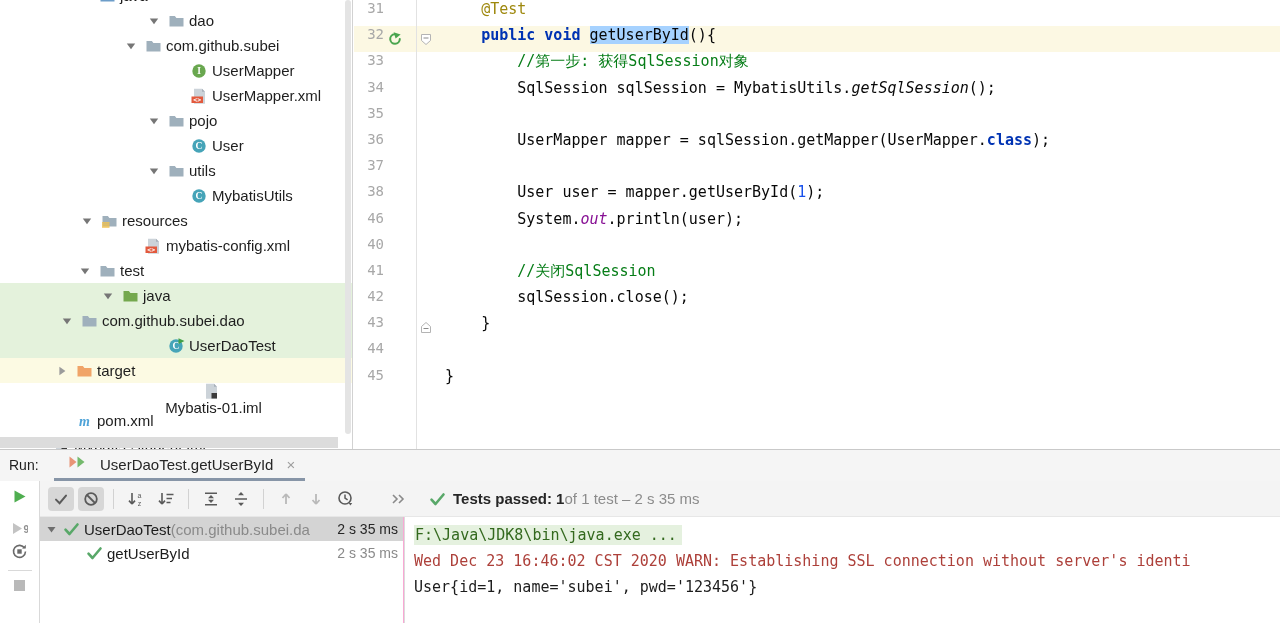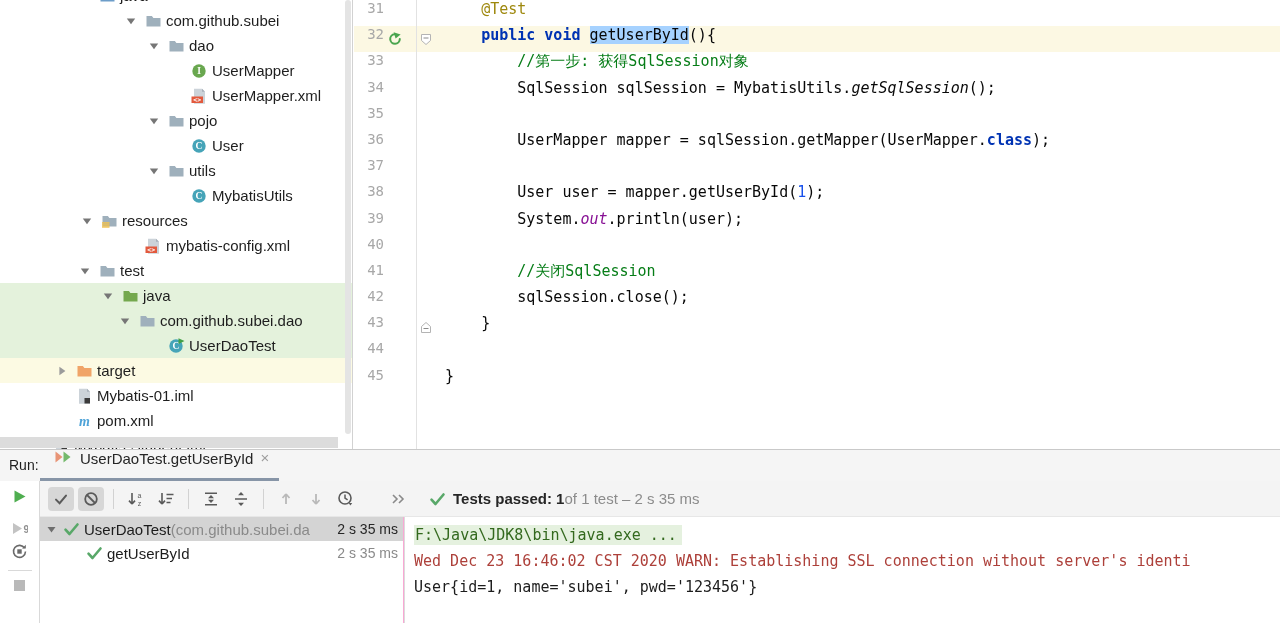--- a/index.html
+++ b/index.html
@@ -34,21 +34,21 @@
   .tk-num{color:#1750eb}
   .tk-field{color:#871094;font-style:italic}
   .tk-static{font-style:italic}
   .tk-sel{background:#a6d2ff}
 
   
   .bottom{position:absolute;left:0;top:449px;width:1280px;height:174px;background:#f9a8d4;
           border-top:1px solid #c9c9c9;box-sizing:border-box}
   .run-header{position:absolute;left:0;top:0;width:100%;height:31px;background:#f5f5f5}
   .run-label{position:absolute;left:9px;top:7px;font-size:14px;color:#1e1e1e}
-  .run-tab{position:absolute;left:40px;top:0;height:31px;display:flex;align-items:flex-start;gap:7px;
+  .run-tab{position:absolute;left:54px;top:0;height:31px;display:flex;align-items:center;gap:13px;
            padding:0 10px 0 14px;border-bottom:3px solid #8795a7;box-sizing:border-box}
   .run-tab-label{font-size:15px;color:#262626}
   .tab-close{color:#9e9e9e;font-size:15px;line-height:1}
   .toolbar{position:absolute;left:40px;top:31px;right:0;height:36px;background:#f4f4f4;
            display:flex;align-items:center;padding-left:6px;border-bottom:1px solid #e7e7e7;box-sizing:border-box}
   .tbtn{width:26px;height:24px;border-radius:4px;display:flex;align-items:center;justify-content:center;margin:0 2px;flex:none}
   .tbtn.pressed{background:#d7d7d7}
   .tdiv{width:1px;height:20px;background:#d2d2d2;margin:0 7px;flex:none}
   .status{display:flex;align-items:center;margin-left:16px;font-size:15px;white-space:nowrap}
   .status b{color:#262626;font-weight:bold}
@@ -89,45 +89,45 @@
             <path d="M1.8 3.4h8.4L6 9.2z" fill="#767676"></path>
           </svg>
         </span>
         <span class="ticon">
           <svg width="17" height="16" viewBox="0 0 17 16">
             <path d="M1.5 3h5.4l1.5 1.9h7.1v8.6H1.5z" fill="#6d9dc9"></path>
           </svg>
         </span>
         <span>java</span>
       </div>
+      <div class="tree-row" style="padding-left: 145px;">
+        <span class="chev">
+          <svg width="12" height="12" viewBox="0 0 12 12">
+            <path d="M1.8 3.4h8.4L6 9.2z" fill="#767676"></path>
+          </svg>
+        </span>
+        <span class="ticon">
+          <svg width="17" height="16" viewBox="0 0 17 16">
+            <path d="M1.5 3h5.4l1.5 1.9h7.1v8.6H1.5z" fill="#9fb0bc"></path>
+          </svg>
+        </span>
+        <span>dao</span>
+      </div>
       <div class="tree-row" style="padding-left: 122px;">
         <span class="chev">
           <svg width="12" height="12" viewBox="0 0 12 12">
             <path d="M1.8 3.4h8.4L6 9.2z" fill="#767676"></path>
           </svg>
         </span>
         <span class="ticon">
           <svg width="17" height="16" viewBox="0 0 17 16">
             <path d="M1.5 3h5.4l1.5 1.9h7.1v8.6H1.5z" fill="#9fb0bc"></path>
           </svg>
         </span>
         <span>com.github.subei</span>
-      </div>
-      <div class="tree-row" style="padding-left: 145px;">
-        <span class="chev">
-          <svg width="12" height="12" viewBox="0 0 12 12">
-            <path d="M1.8 3.4h8.4L6 9.2z" fill="#767676"></path>
-          </svg>
-        </span>
-        <span class="ticon">
-          <svg width="17" height="16" viewBox="0 0 17 16">
-            <path d="M1.5 3h5.4l1.5 1.9h7.1v8.6H1.5z" fill="#9fb0bc"></path>
-          </svg>
-        </span>
-        <span>dao</span>
       </div>
       <div class="tree-row" style="padding-left: 168px;">
         <span class="chev"></span>
         <span class="ticon">
           <svg width="17" height="16" viewBox="0 0 17 16">
             <circle cx="8" cy="8" r="6.7" fill="#69a74f"></circle>
             <text x="8" y="11.4" font-size="9.5" font-family="Liberation Serif,serif" font-weight="bold" fill="#fff" text-anchor="middle">I</text>
           </svg>
         </span>
         <span>UserMapper</span>
@@ -237,21 +237,21 @@
             <path d="M1.8 3.4h8.4L6 9.2z" fill="#767676"></path>
           </svg>
         </span>
         <span class="ticon">
           <svg width="17" height="16" viewBox="0 0 17 16">
             <path d="M1.5 3h5.4l1.5 1.9h7.1v8.6H1.5z" fill="#74a84e"></path>
           </svg>
         </span>
         <span>java</span>
       </div>
-      <div class="tree-row bg-green" style="padding-left: 116px; align-items: center;">
+      <div class="tree-row bg-green" style="padding-left: 58px; align-items: center;">
         <span class="chev">
           <svg width="12" height="12" viewBox="0 0 12 12">
             <path d="M1.8 3.4h8.4L6 9.2z" fill="#767676"></path>
           </svg>
         </span>
         <span class="ticon">
           <svg width="17" height="16" viewBox="0 0 17 16">
             <path d="M1.5 3h5.4l1.5 1.9h7.1v8.6H1.5z" fill="#9fb0bc"></path>
           </svg>
         </span>
@@ -274,21 +274,21 @@
             <path d="M3.4 1.8l6 4.2-6 4.2z" fill="#9b9b9b"></path>
           </svg>
         </span>
         <span class="ticon">
           <svg width="17" height="16" viewBox="0 0 17 16">
             <path d="M1.5 3h5.4l1.5 1.9h7.1v8.6H1.5z" fill="#f0a468"></path>
           </svg>
         </span>
         <span>target</span>
       </div>
-      <div class="tree-row" style="padding-left: 53px;">
+      <div class="tree-row" style="padding-left: 75px; flex-direction: column;">
         <span class="chev"></span>
         <span class="ticon">
           <svg width="16" height="16" viewBox="0 0 16 16">
             <path d="M3 .8h8l3 3v12H3z" fill="#ccd3d9"></path>
             <path d="M11 .8l3 3h-3z" fill="#a8b1ba"></path>
             <rect x="8.5" y="10" width="5.5" height="5.5" fill="#3b3b3b"></rect>
           </svg>
         </span>
         <span>Mybatis-01.iml</span>
       </div>
@@ -371,21 +371,21 @@
         <span class="fold"></span>
         <span class="code"></span>
       </div>
       <div class="ed-line">
         <span class="ln">38</span>
         <span class="mk"></span>
         <span class="fold"></span>
         <span class="code"><span>        </span><span>User user = mapper.getUserById(</span><span class="tk-num">1</span><span>);</span></span>
       </div>
       <div class="ed-line">
-        <span class="ln">39</span>
+        <span class="ln">46</span>
         <span class="mk"></span>
         <span class="fold"></span>
         <span class="code"><span>        </span><span>System.</span><span class="tk-field">out</span><span>.println(user);</span></span>
       </div>
       <div class="ed-line">
         <span class="ln">40</span>
         <span class="mk"></span>
         <span class="fold"></span>
         <span class="code"></span>
       </div>

